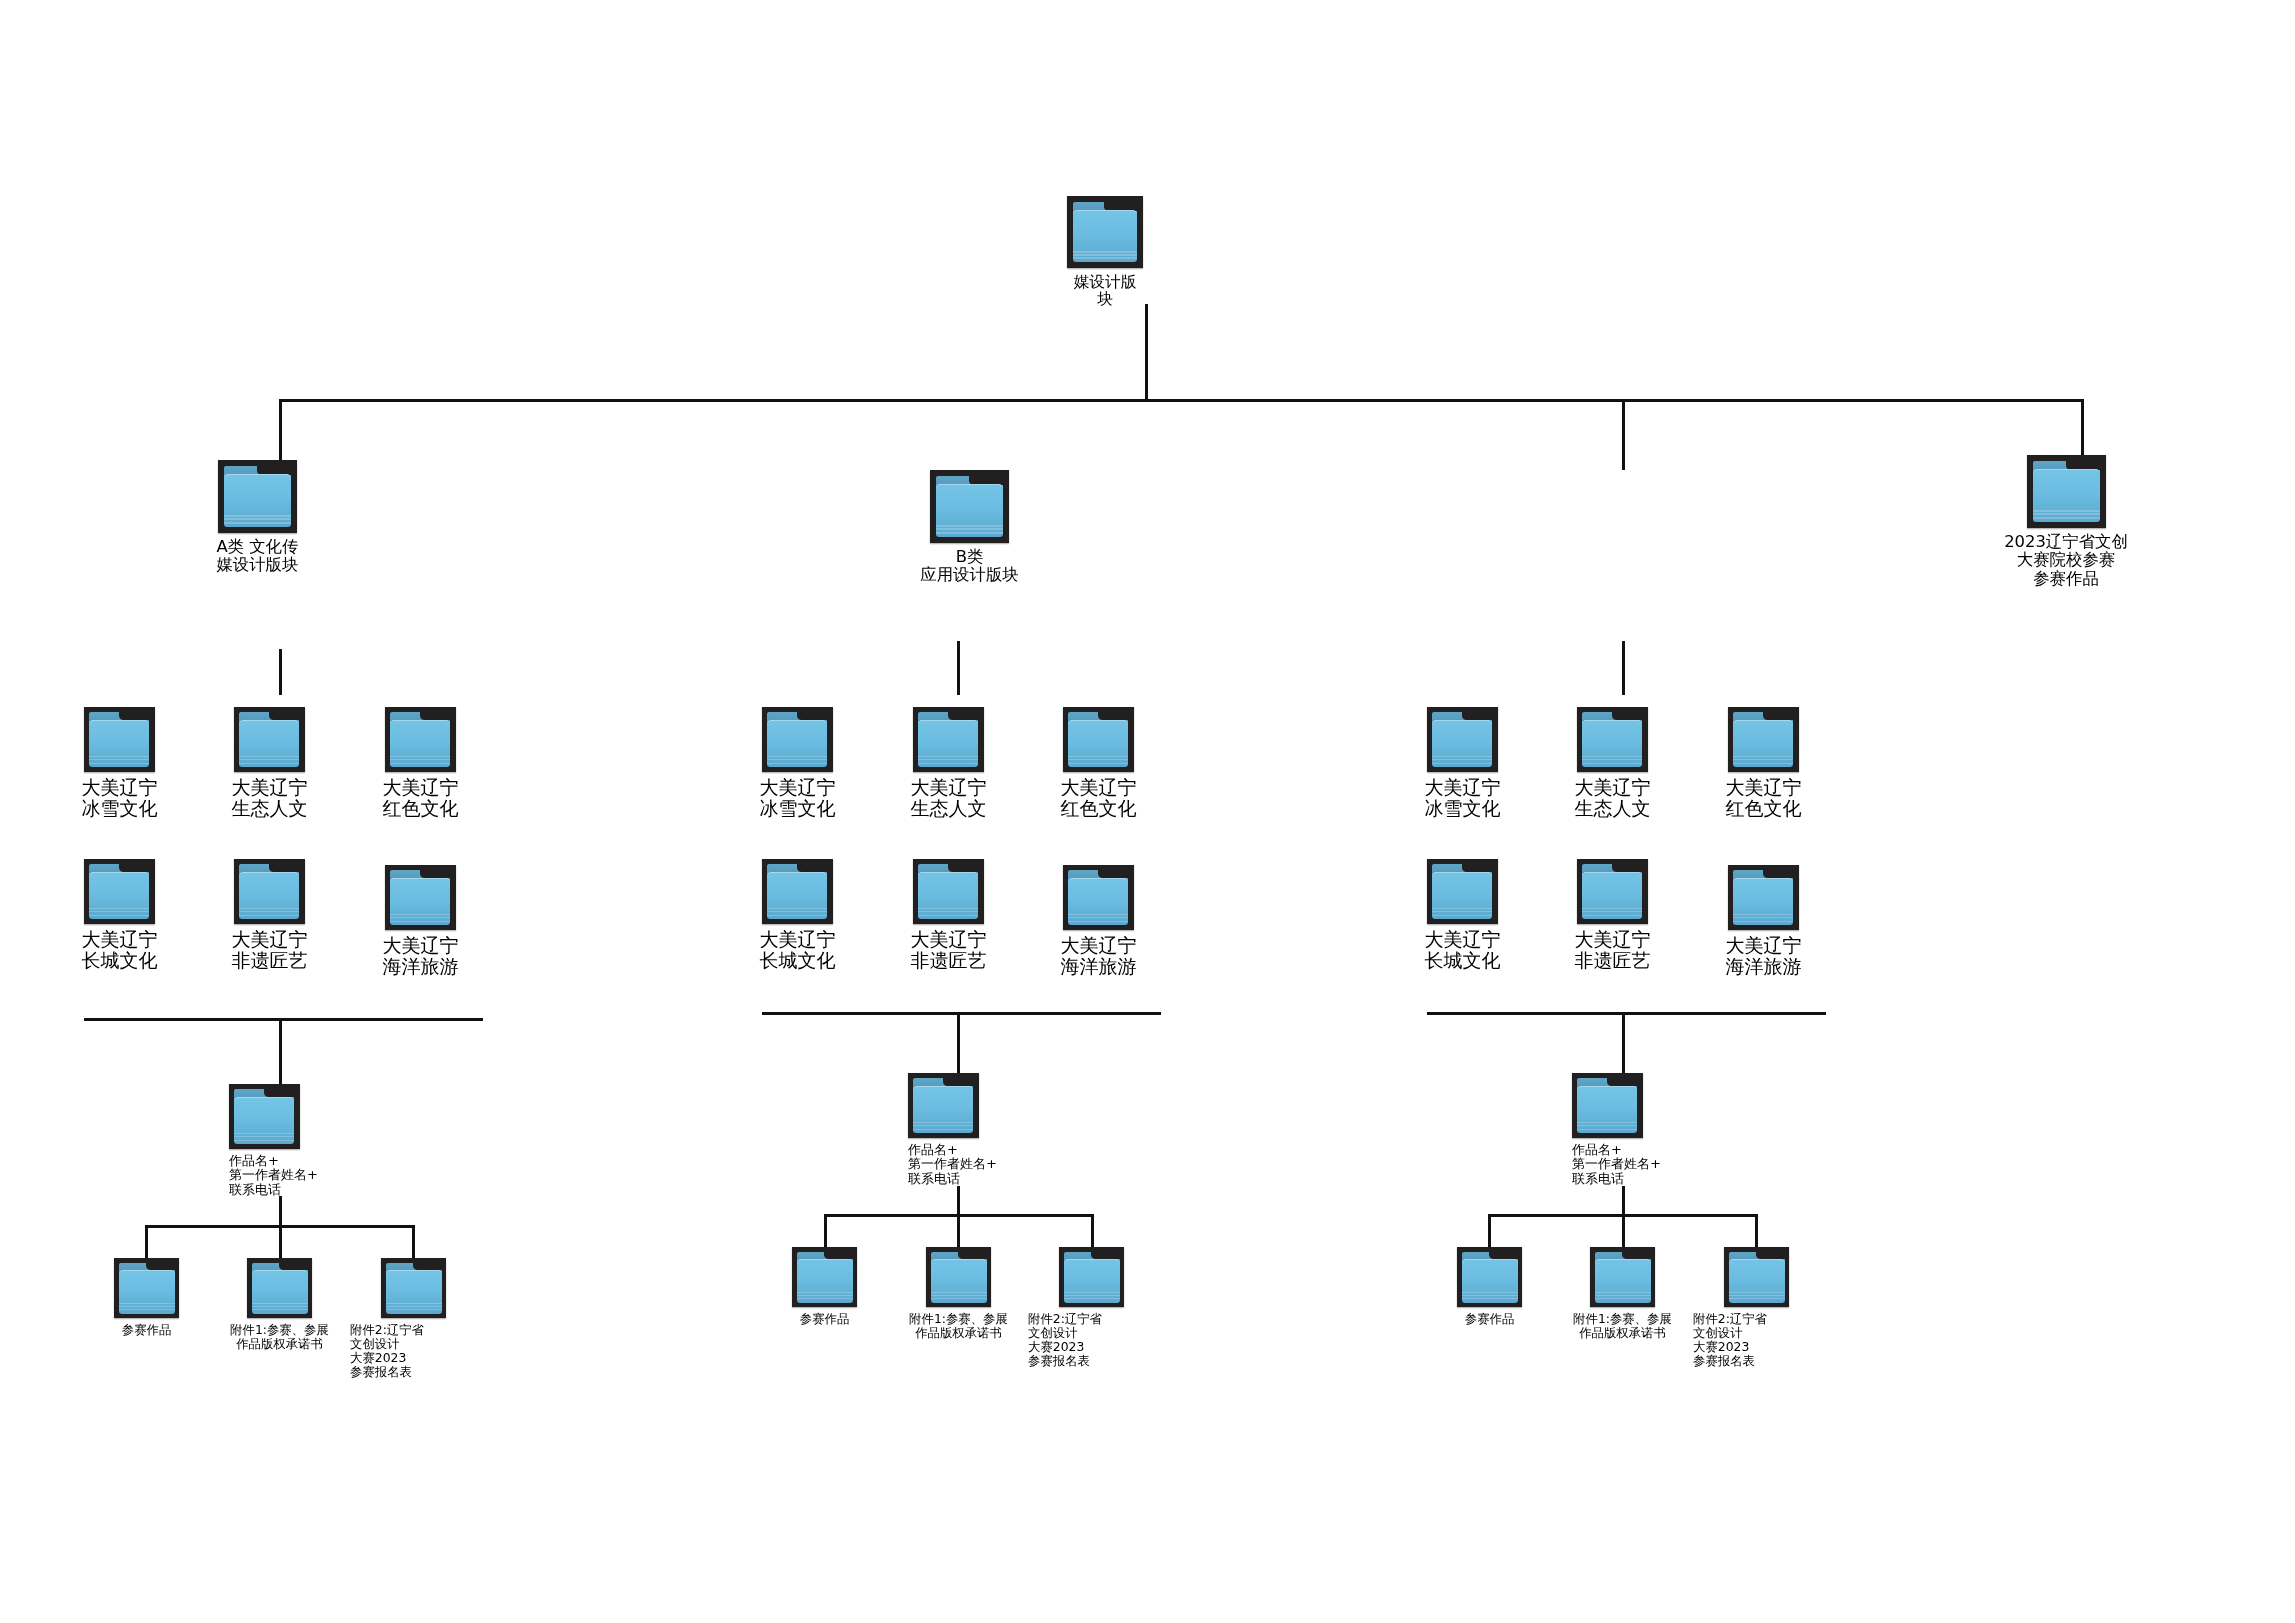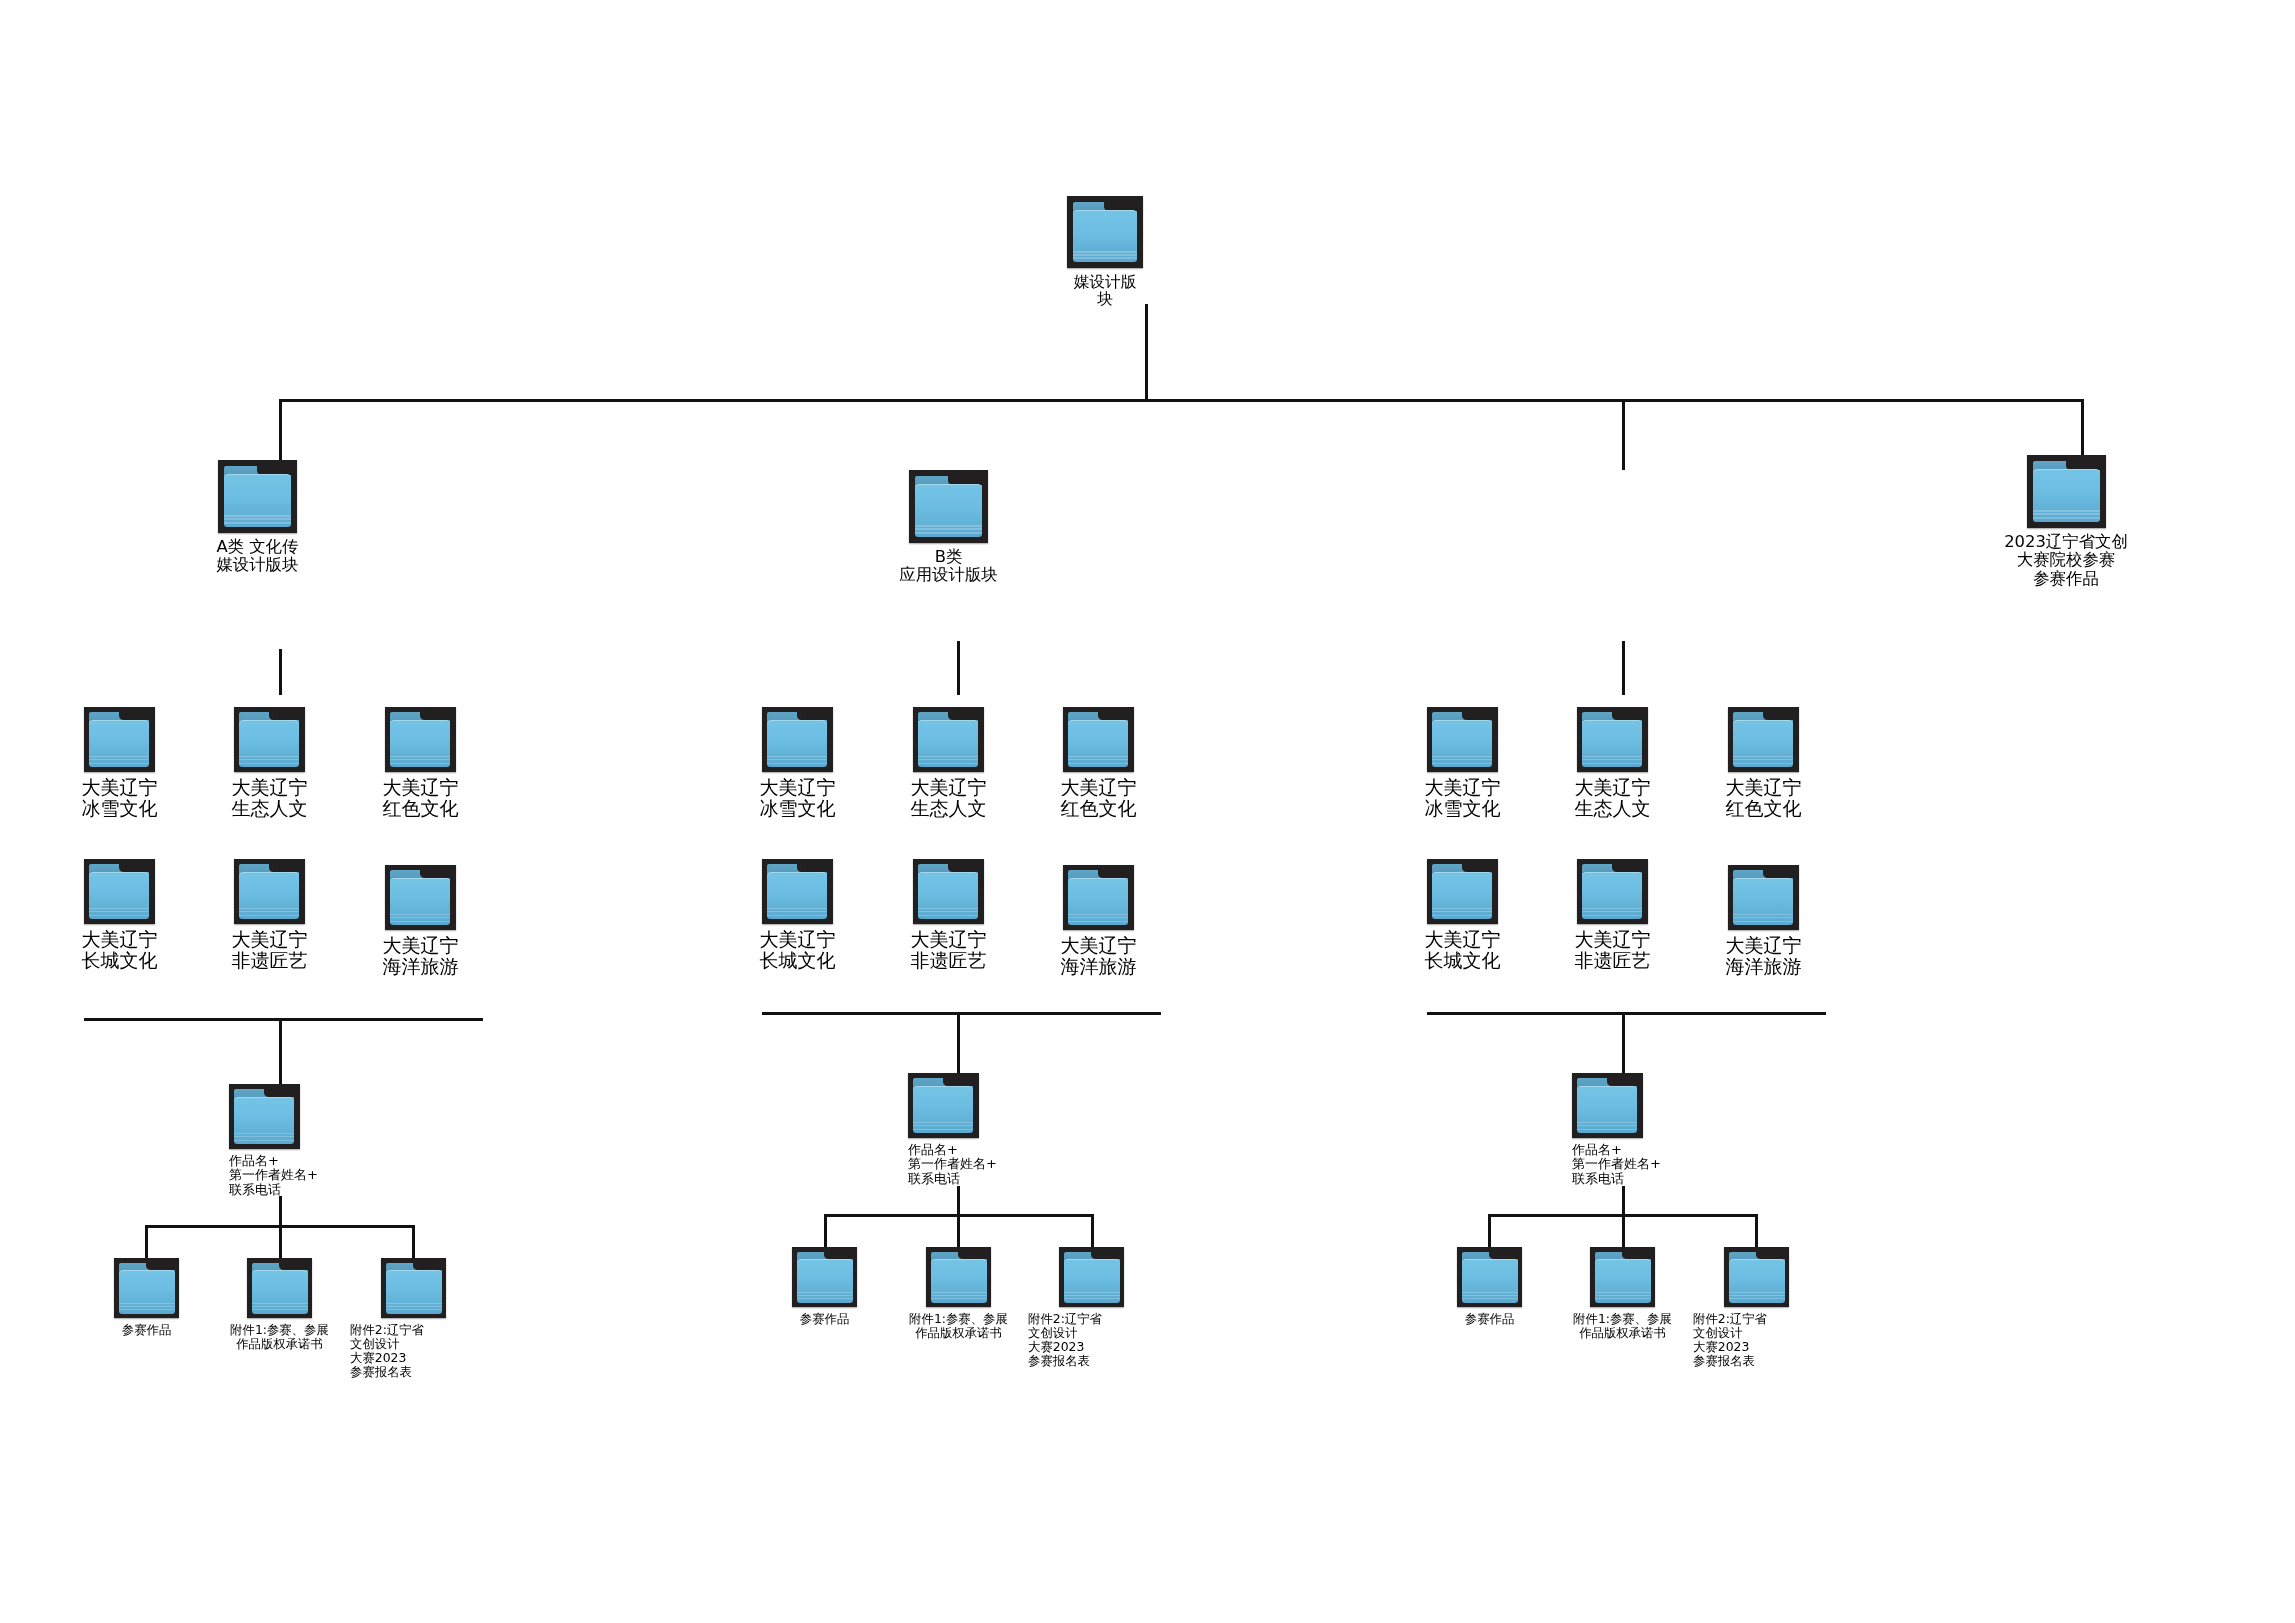--- a/index.html
+++ b/index.html
@@ -133,21 +133,21 @@
       <div class="front">
         <div class="stripe" style="top:41px;"></div>
         <div class="stripe" style="top:44px;"></div>
         <div class="stripe" style="top:48px;"></div>
       </div>
     </div>
     <div class="caption cap-center" style="width:122px;margin-left:-21.6px;">A类 文化传
 媒设计版块</div>
   </div>
 
-  <div class="node s-l1" style="left:909px;top:470px;width:131px;">
+  <div class="node s-l1" style="left:930px;top:470px;width:131px;">
     <div class="folder">
       <div class="back"></div>
       <div class="front">
         <div class="stripe" style="top:41px;"></div>
         <div class="stripe" style="top:44px;"></div>
         <div class="stripe" style="top:48px;"></div>
       </div>
     </div>
     <div class="caption cap-center" style="width:131px;margin-left:-26px;">B类
 应用设计版块</div>

